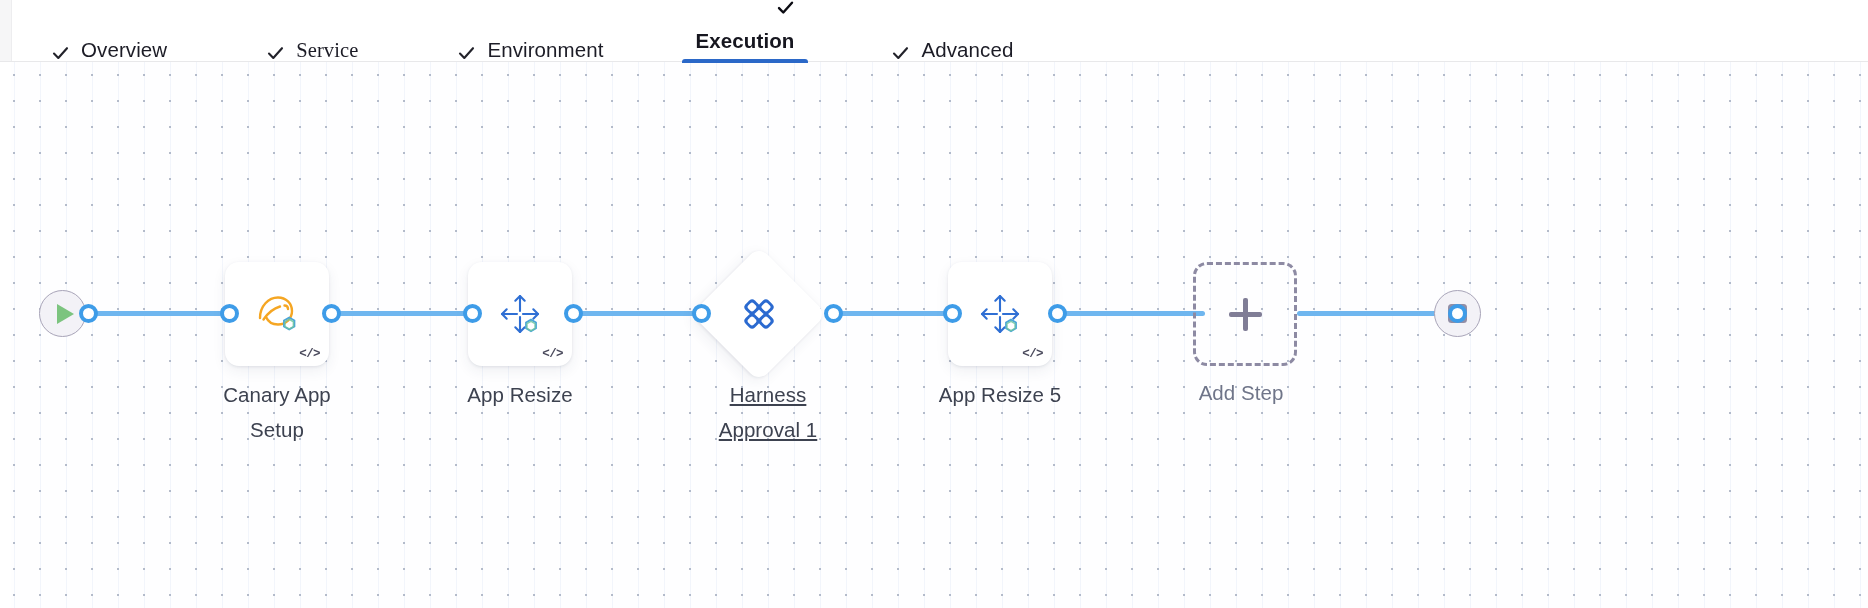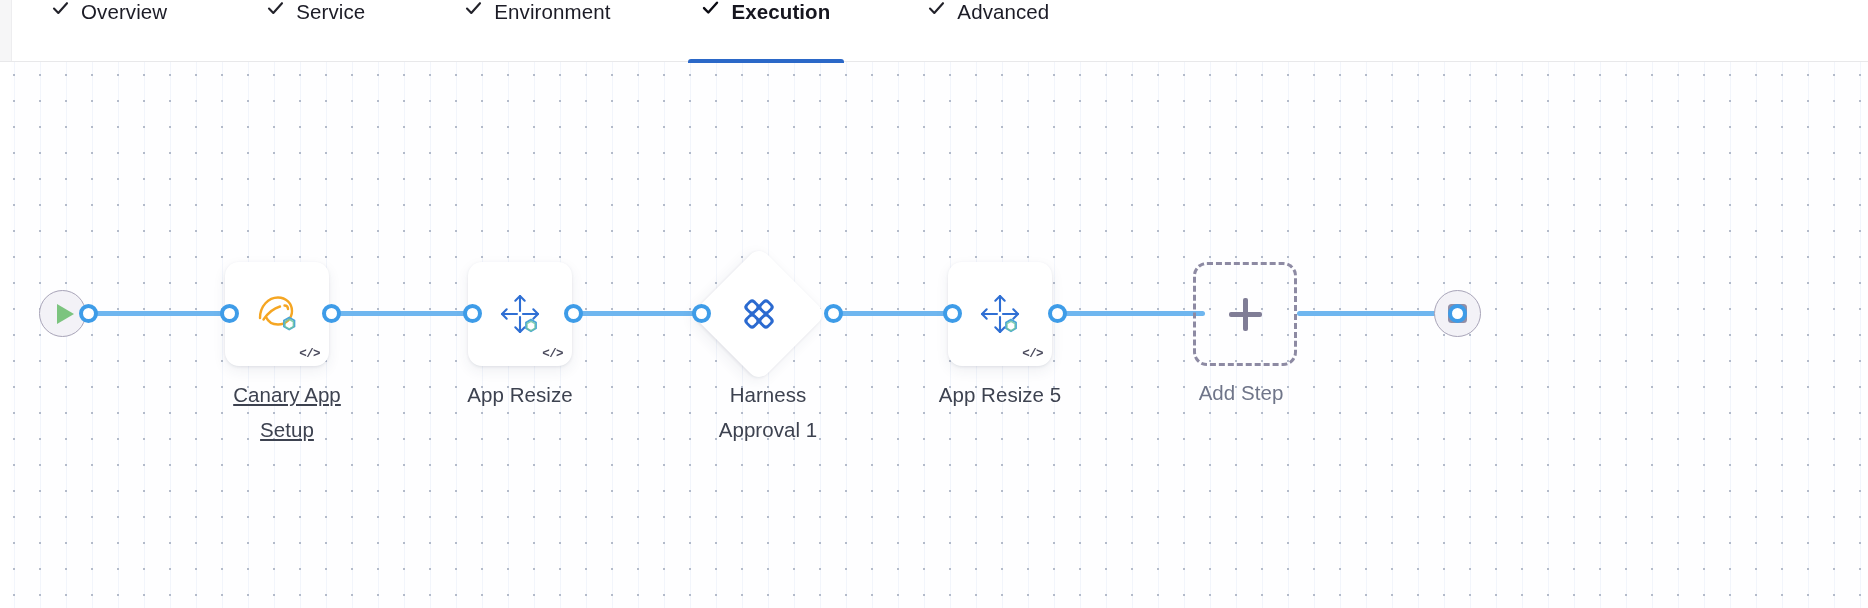--- a/index.html
+++ b/index.html
@@ -41,21 +41,21 @@
     left: 0; top: 0; bottom: 0;
     width: 11px;
     background: #f6f6f7;
     border-right: 1px solid #ededef;
   }
 
   .tab {
     position: relative;
     height: 62px;
     display: flex;
-    align-items: flex-start;
+    align-items: flex-end;
     gap: 12px;
     padding: 0 20px 0 20px;
     cursor: pointer;
     user-select: none;
     white-space: nowrap;
   }
   .tab .tab-check {
     display: inline-flex;
     align-items: center;
     justify-content: center;
@@ -76,23 +76,23 @@
   .tab .tab-underline {
     position: absolute;
     left: 6px; right: 6px;
     bottom: -1px;
     height: 4px;
     border-radius: 3px 3px 0 0;
     background: transparent;
   }
   .tab.active .tab-underline { background: #2b68c8; }
 
-  .tab-gap-1 { margin-left: 60px; }
+  .tab-gap-1 { margin-left: 60px; font-family: Liberation Serif, serif; }
   .tab-gap-2 { margin-left: 60px; }
-  .tab-gap-3 { margin-left: 52px; }
+  .tab-gap-3 { margin-left: 52px; flex-direction: column; }
   .tab-gap-4 { margin-left: 58px; }
 
   
   .canvas {
     position: absolute;
     left: 11px; top: 62px;
     width: 1857px;
     height: 546px;
     overflow: hidden;
     background-color: #fefeff;
@@ -327,21 +327,21 @@
               <path d="M33 32.5 l5.2 -3 l5.2 3 l0 6 l-5.2 3 l-5.2 -3 Z"></path>
             </g>
             <g fill="none" stroke="#6ec6a0" stroke-width="1.5" opacity=".85">
               <path d="M34 33.8 l4.2 -2.4 l4.2 2.4 l0 4.8 l-4.2 2.4 l-4.2 -2.4 Z"></path>
             </g>
           </svg>
         </div>
         <div class="code-badge">&lt;/&gt;</div>
       </div>
       <div class="port" style="left:311px;"></div>
-      <div class="node-label" style="left:196px; width:160px;text-decoration:underline;">Canary App
+      <div class="node-label" style="left:186px; width:160px;">Canary App
 Setup</div>
 
       <div class="port" style="left:452px;"></div>
       <div class="step" style="left:457px;">
         <div class="icon-wrap">
           <svg width="50" height="50" viewBox="0 0 50 50">
             <g stroke="#2f6fd4" stroke-width="2.1" stroke-linecap="round" stroke-linejoin="round" fill="none">
               <path d="M25 7 V22"></path>
                 <path d="M20.3 11.7 L25 7 L29.7 11.7"></path>
               <path d="M25 28 V43"></path>
@@ -380,21 +380,21 @@
                 <rect x="15.2" y="15.2" width="7.6" height="7.6" rx="2.2" transform="rotate(45 19 19)"></rect>
                 <rect x="29.2" y="15.2" width="7.6" height="7.6" rx="2.2" transform="rotate(45 33 19)"></rect>
                 <rect x="15.2" y="29.2" width="7.6" height="7.6" rx="2.2" transform="rotate(45 19 33)"></rect>
                 <rect x="29.2" y="29.2" width="7.6" height="7.6" rx="2.2" transform="rotate(45 33 33)"></rect>
               </g>
             </svg>
           </span>
         </div>
       </div>
       <div class="port" style="left:813px;"></div>
-      <div class="node-label" style="left:667px; width:180px;">Harness
+      <div class="node-label" style="left:667px; width:180px;text-decoration:underline;">Harness
 Approval 1</div>
 
       <div class="port" style="left:932px;"></div>
       <div class="step" style="left:937px;">
         <div class="icon-wrap">
           <svg width="50" height="50" viewBox="0 0 50 50">
             <g stroke="#2f6fd4" stroke-width="2.1" stroke-linecap="round" stroke-linejoin="round" fill="none">
               <path d="M25 7 V22"></path>
                 <path d="M20.3 11.7 L25 7 L29.7 11.7"></path>
               <path d="M25 28 V43"></path>

